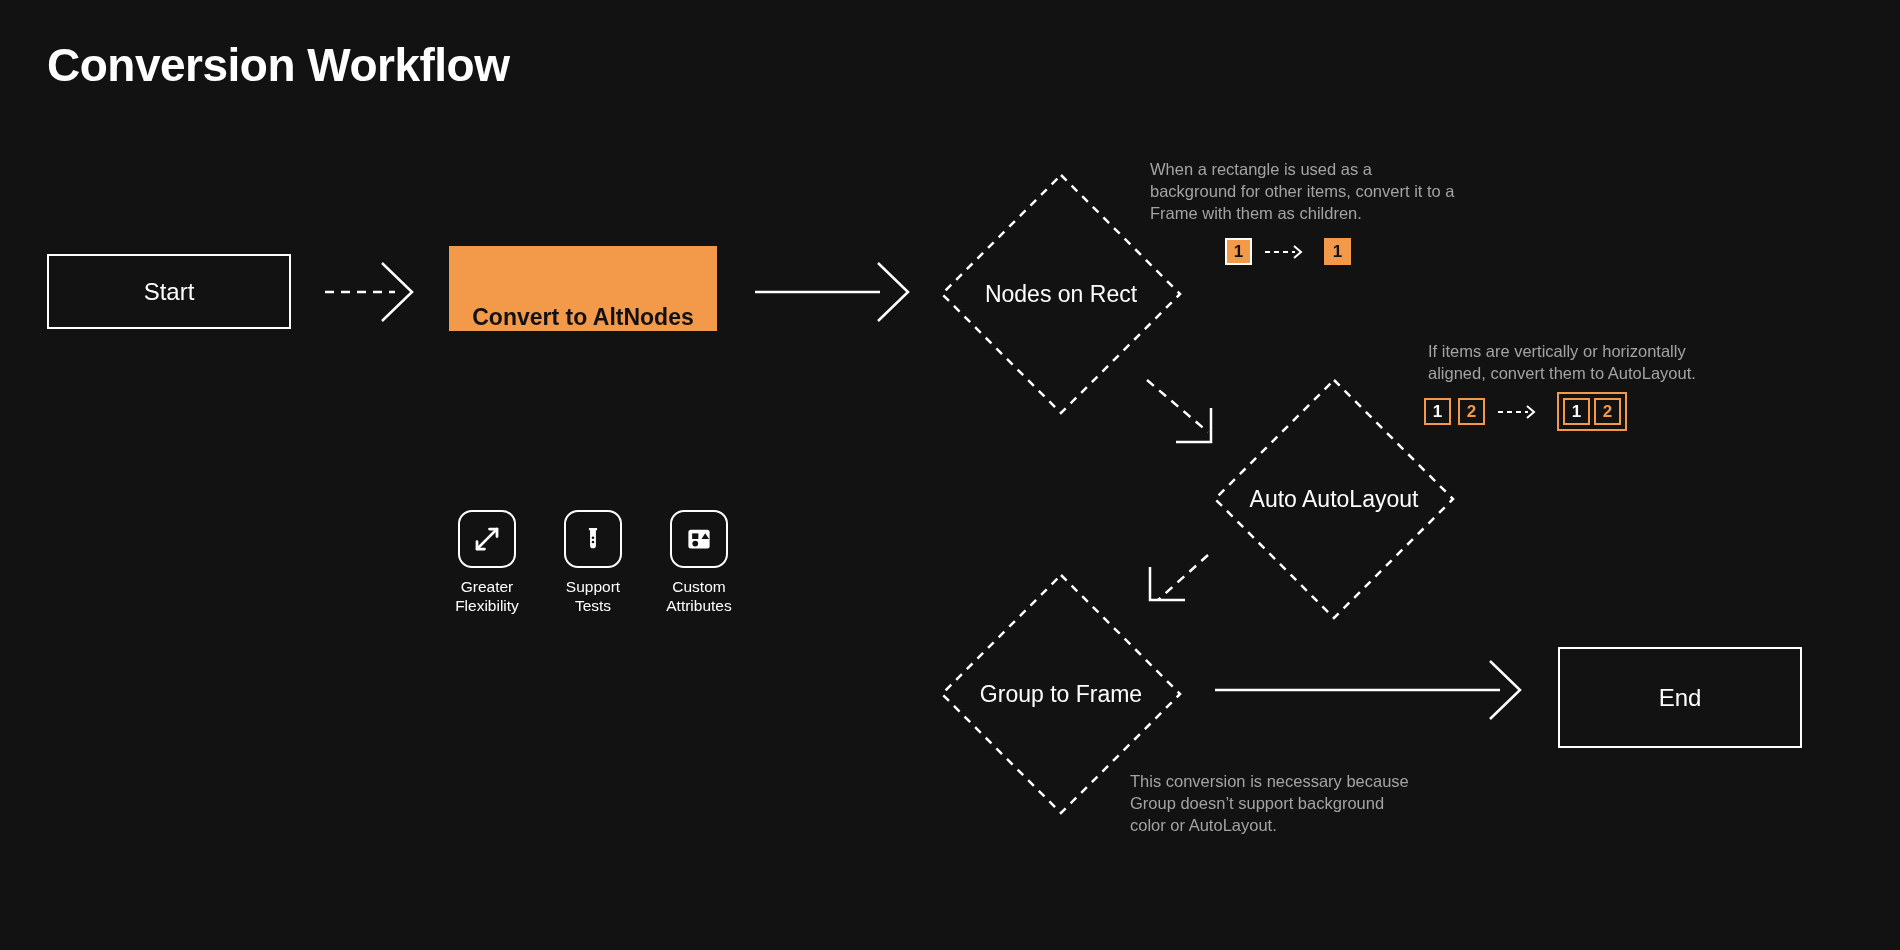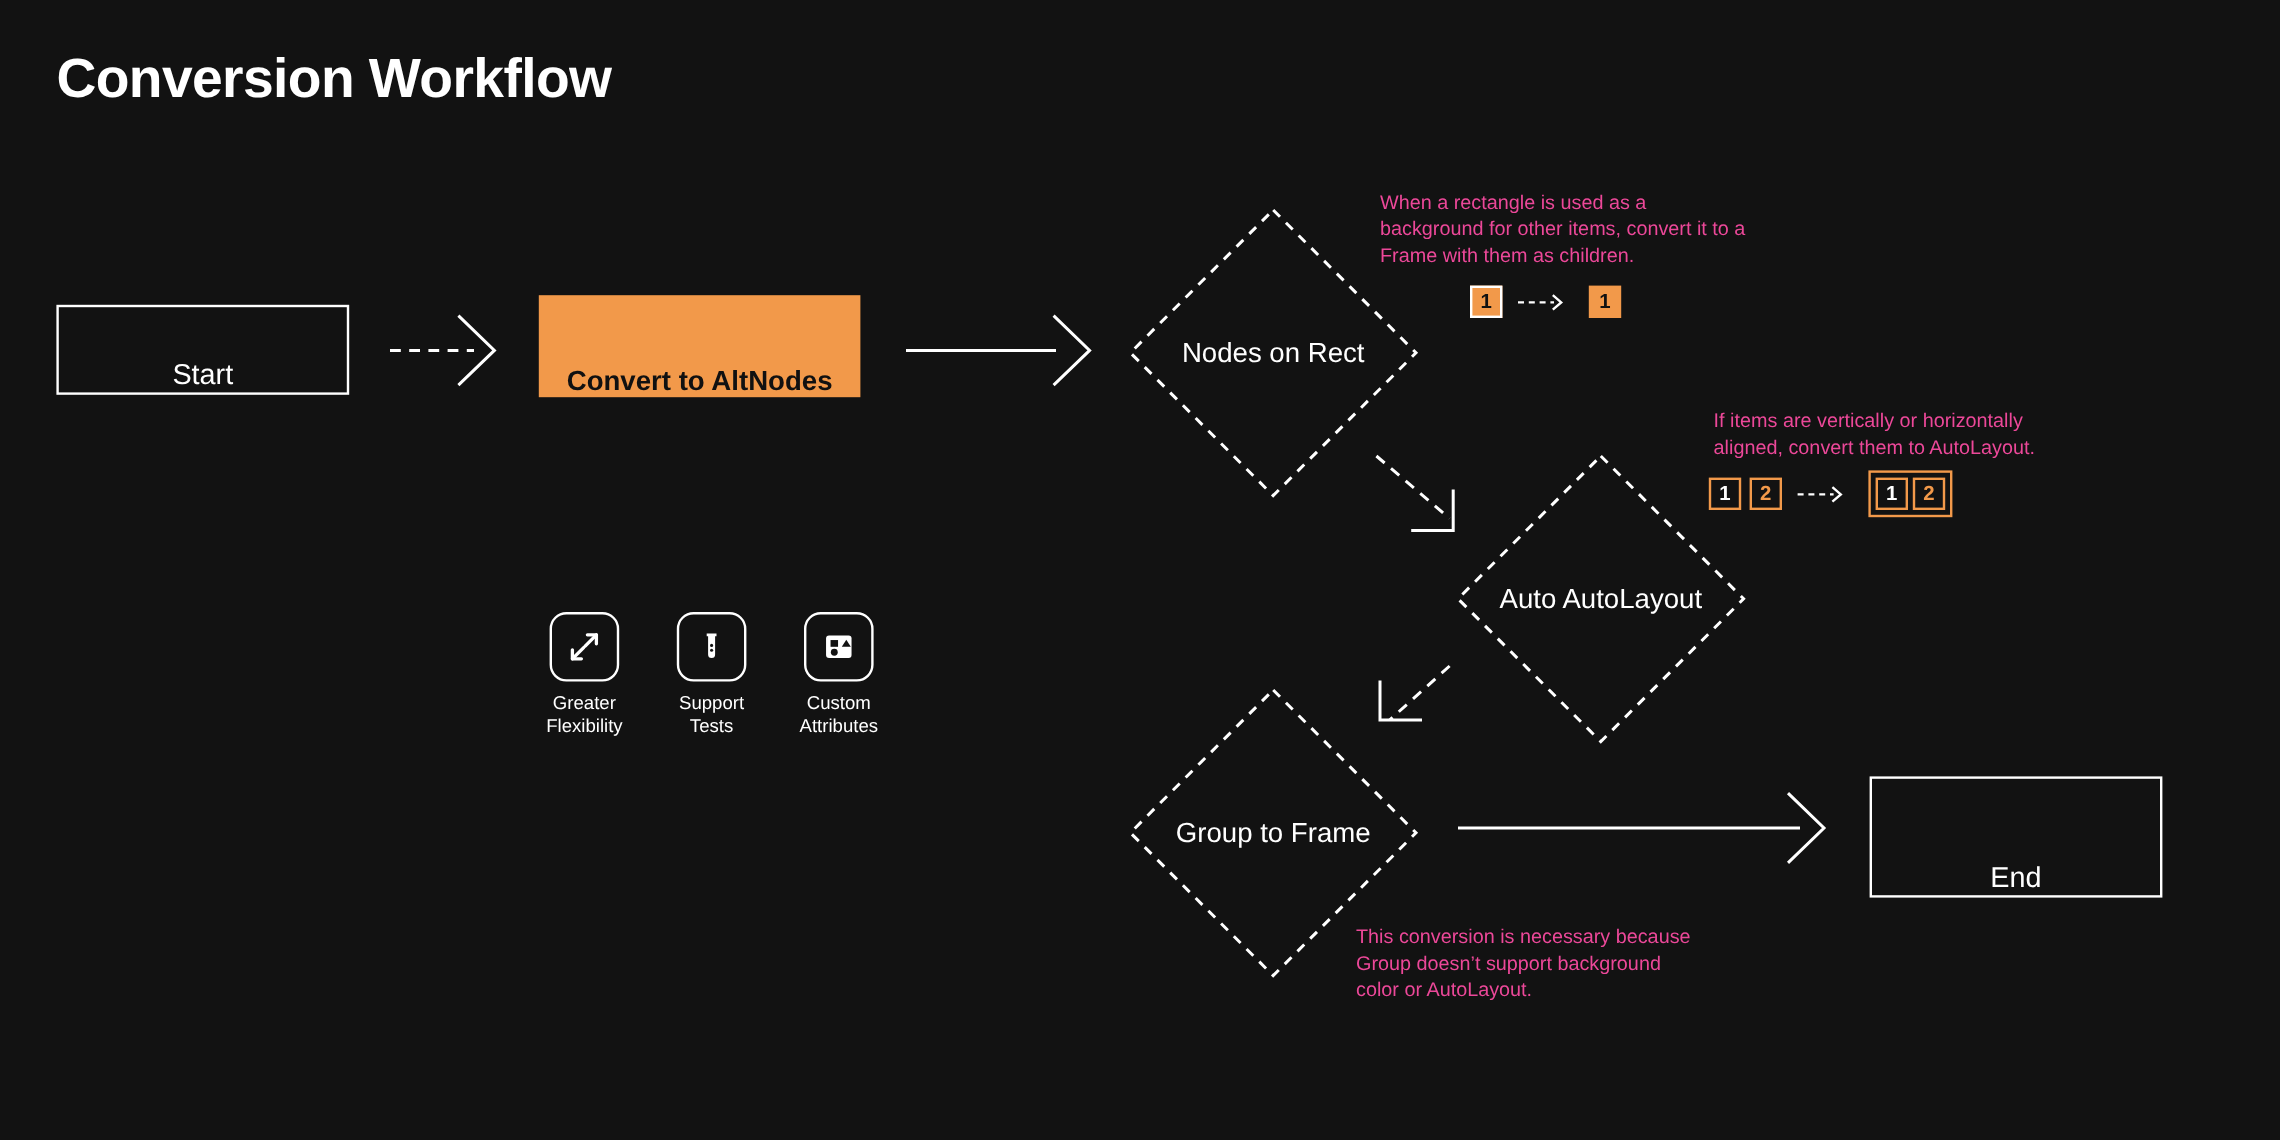--- a/index.html
+++ b/index.html
@@ -16,38 +16,38 @@
   .page-title {
     position:absolute; left:47px; top:38px;
     font-size:46px; font-weight:bold; letter-spacing:-0.5px;
     color:#ffffff; white-space:nowrap;
   }
 
   
   .term-box {
     position:absolute;
     border:2px solid #ffffff;
-    display:flex; align-items:flex-end; justify-content:center;
+    display:flex; align-items:center; justify-content:center;
     font-size:24px; color:#ffffff;
   }
   #start-box { left:47px; top:254px; width:244px; height:75px; }
   #end-box   { left:1558px; top:647px; width:244px; height:101px; }
 
   
   #convert-box {
     position:absolute; left:449px; top:246px; width:268px; height:85px;
     background:#f2994a; color:#111111;
     display:flex; align-items:flex-end; justify-content:center;
     font-size:23px; font-weight:600;
   }
 
   
   .desc {
     position:absolute;
-    font-size:16.5px; line-height:22px; color:#ec4899;
+    font-size:16.5px; line-height:22px; color:#a3a3a3;
   }
   #convert-desc { left:449px; top:352px; width:272px; }
 
   
   #features {
     position:absolute; left:452px; top:510px;
     display:flex; gap:36px;
   }
   .feature { width:70px; display:flex; flex-direction:column; align-items:center; }
   .feature-icon {

